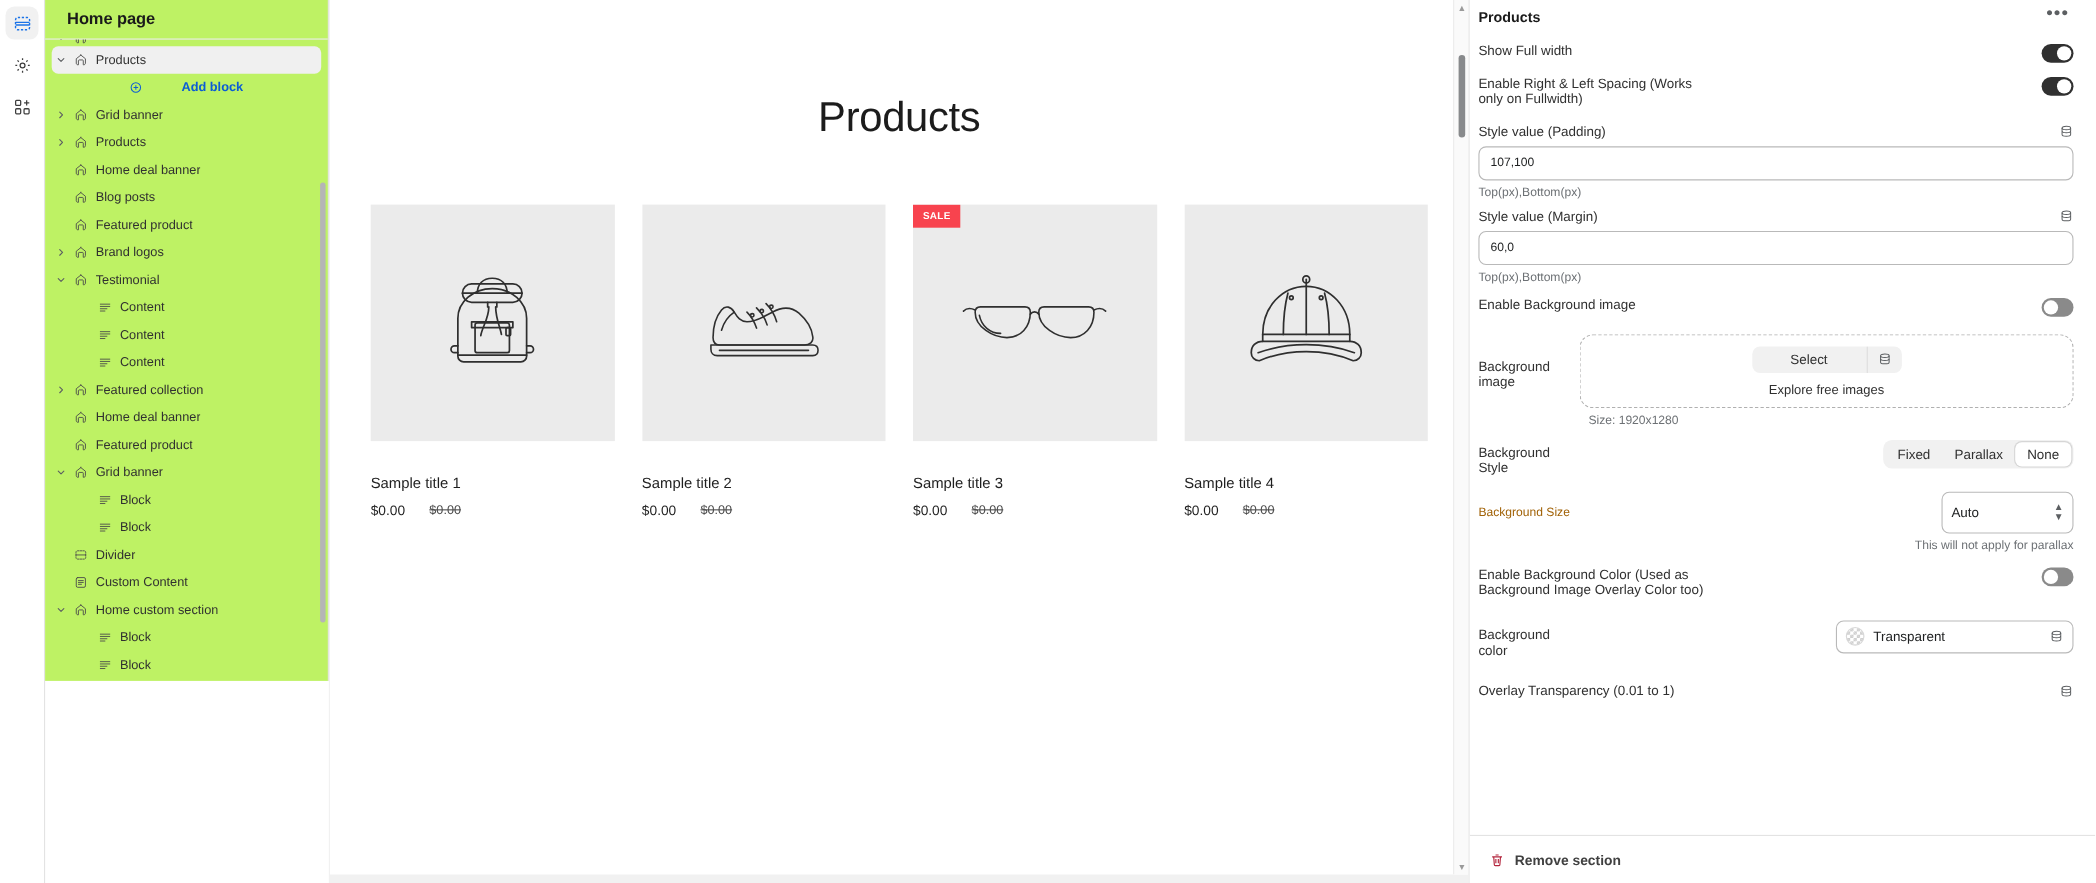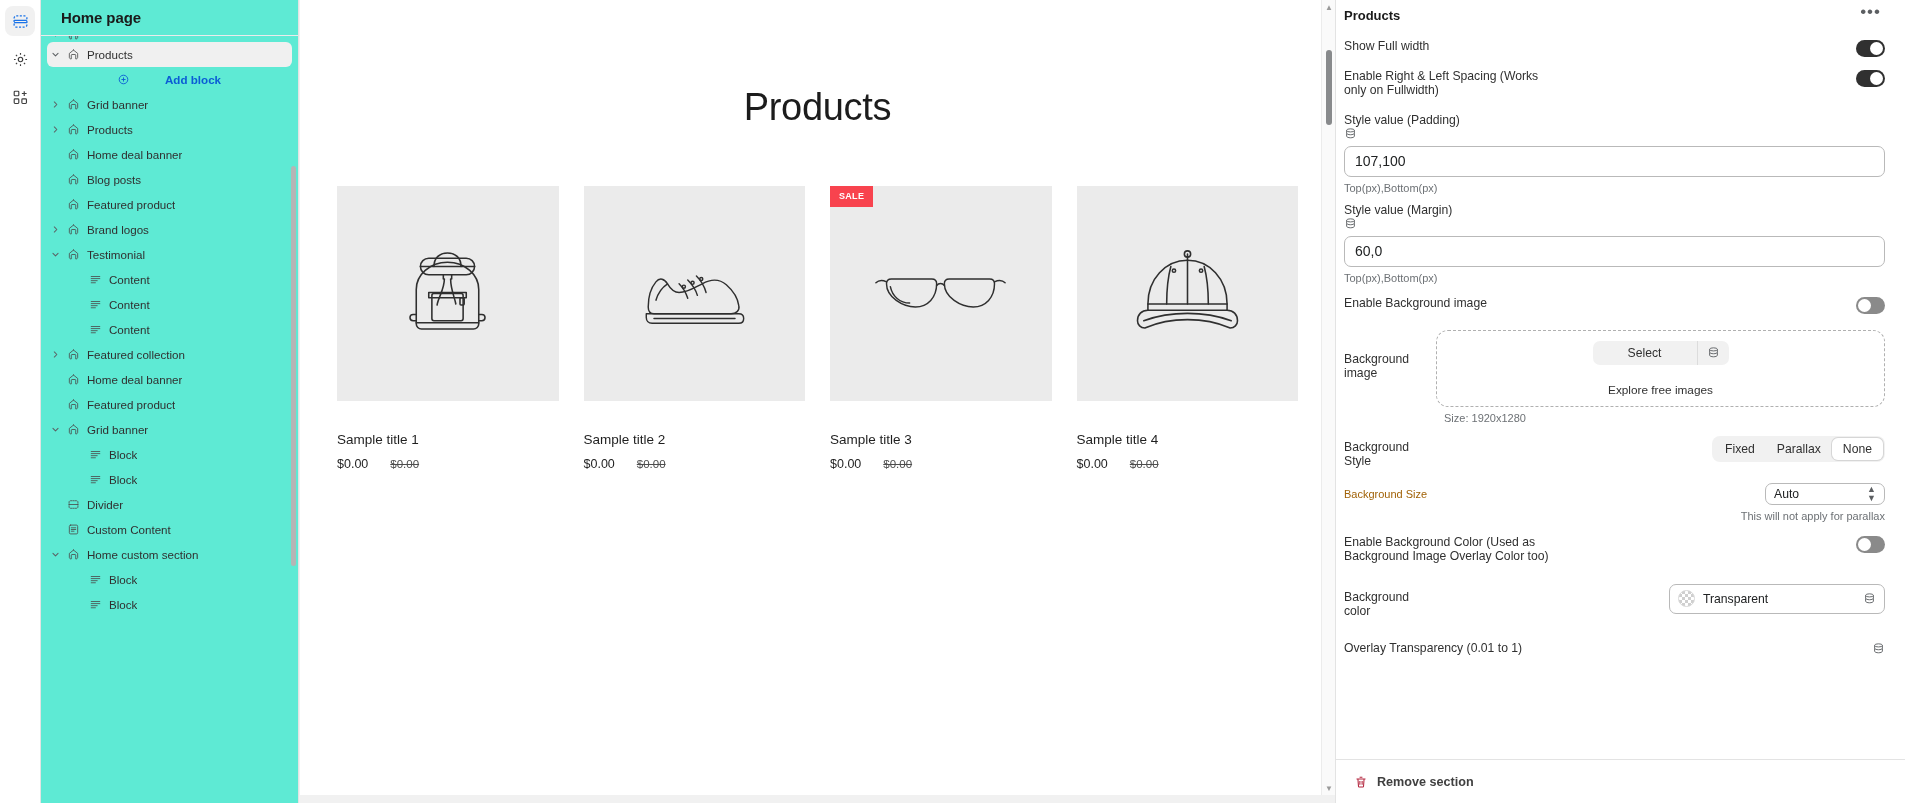--- a/index.html
+++ b/index.html
@@ -25,22 +25,22 @@
   .rail-btn {
     width: 30px; height: 30px; margin-bottom: 8px;
     display: flex; align-items: center; justify-content: center;
     border-radius: 8px; cursor: pointer;
   }
   .rail-btn.active { background: #f1f1f1; }
   .rail-btn svg { display: block; }
 
   
   .sidebar {
-    width: 258px; flex: 0 0 258px; height: 803px;
-    background: #5eead4; border-right: 1px solid #e3e3e3;
+    width: 258px; flex: 0 0 258px; height: 619px;
+    background: #bef264; border-right: 1px solid #e3e3e3;
     position: relative;
   }
   .sidebar-header {
     height: 36px; display: flex; align-items: center;
     padding: 0 0 0 20px;
     border-bottom: 1px solid #ebebeb;
   }
   .sidebar-title { font-size: 15px; font-weight: 600; letter-spacing: -0.1px; color: #1a1a1a; }
   .tree {
     position: absolute; top: 36px; left: 0; right: 0; bottom: 0;
@@ -142,36 +142,36 @@
   }
   .toggle.on { background: #303030; }
   .toggle.off { background: #8a8a8a; }
   .toggle .knob {
     position: absolute; top: 2px; width: 13px; height: 13px; border-radius: 50%;
     background: #ffffff;
   }
   .toggle.on .knob { right: 2px; }
   .toggle.off .knob { left: 2px; }
 
-  .field-head { display:flex; justify-content: space-between; padding-top: 9px; flex-direction: column;}
+  .field-head { display:flex; align-items:center; justify-content: space-between; padding-top: 9px;}
   .field-label { font-size: 12.2px; color: #303030; }
   .db-icon { color: #5c5f62; display:flex; align-items:center; }
   .textinput {
     margin-top: 6px; width: 100%; height: 31px;
     border: 1px solid #b9b9b9; border-radius: 7px;
-    font-size: 14px; color: #202223; padding: 0 10px;
+    font-size: 11px; color: #202223; padding: 0 10px;
     font-family: "Liberation Sans", sans-serif; background: #fff;
   }
   .helper { font-size: 11px; color: #6d7175; margin-top: 5px; }
 
   .bg-image-row { display:flex; align-items: flex-start; padding-top: 10px; }
   .bg-image-label { font-size: 12.2px; color: #303030; width: 92px; flex: 0 0 92px; line-height:1.2; padding-top: 22px;}
   .dashed-box {
     flex: 1 1 auto; border: 1px dashed #b0b0b0; border-radius: 12px;
-    padding: 10px 10px 9px 10px; display:flex; flex-direction: column; align-items: center; gap: 10px;
+    padding: 10px 10px 9px 10px; display:flex; flex-direction: column; align-items: center;
   }
   .select-split {
     display: flex; align-items: stretch; background: #f1f1f1;
     border-radius: 7px; overflow: hidden; min-width: 136px;
   }
   .select-split .sbtn {
     flex: 1 1 auto; text-align: center; font-size: 12.2px; color: #303030;
     padding: 5px 22px; cursor: pointer;
   }
   .select-split .sdiv { width: 1px; background: #dcdcdc; }
@@ -186,21 +186,21 @@
     margin-left: auto;
   }
   .segmented .seg {
     font-size: 12.2px; color: #303030; padding: 4px 11px; border-radius: 6px; cursor: pointer;
   }
   .segmented .seg.active { background: #ffffff; box-shadow: 0 0 0 1px #d6d6d6; }
 
   .sizerow { display:flex; align-items: center; padding-top: 14px; }
   .size-label { font-size: 11px; color: #a16207; flex: 0 0 auto; }
   .selectbox {
-    margin-left: auto; width: 120px; height: 22px; border: 1px solid #b9b9b9;
+    margin-left: auto; width: 120px; height: 38px; border: 1px solid #b9b9b9;
     border-radius: 7px; display: flex; align-items: center; padding: 0 8px;
     font-size: 12.2px; color: #202223; cursor: pointer; background:#fff;
   }
   .selectbox .sval { flex: 1 1 auto; }
   .selectbox .sarr { color: #5c5f62; font-size: 9px; line-height: 9px; text-align:center;}
   .note-right { font-size: 11px; color: #6d7175; margin-top: 5px; text-align: right; }
 
   .colorrow { display:flex; align-items: flex-start; padding-top: 14px; }
   .color-label { font-size: 12.2px; color: #303030; width: 92px; flex: 0 0 92px; line-height: 1.2; padding-top: 6px;}
   .colorfield {

